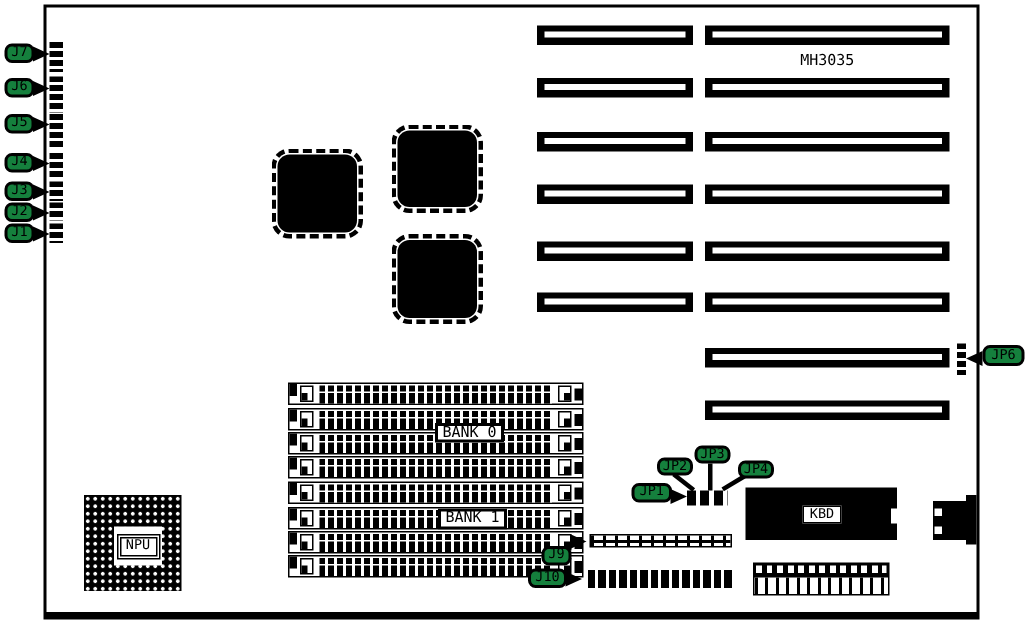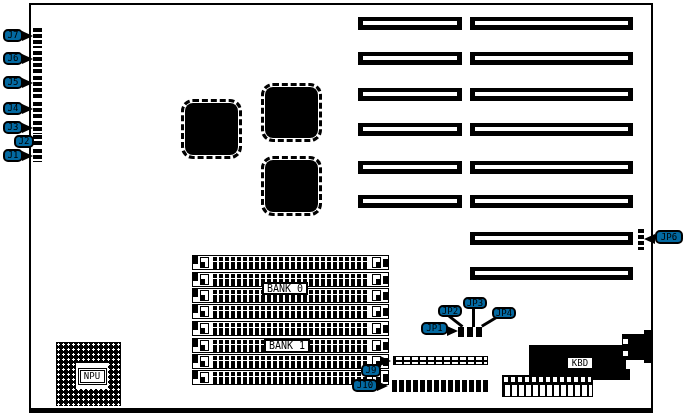--- a/index.html
+++ b/index.html
@@ -2,21 +2,21 @@
 <html><head>
 <meta charset="utf-8">
 <style>
   html,body{margin:0;padding:0;background:#fff;}
   .canvas{position:relative;width:687px;height:416px;background:#fff;overflow:hidden;
           font-family:"DejaVu Sans Mono","Liberation Mono",monospace;color:#000;}
   
   .board{position:absolute;left:29px;top:3px;width:624px;height:410px;box-sizing:border-box;
          border:2px solid #000;border-bottom-width:5px;background:#fff;}
   
-  .callout{position:absolute;box-sizing:border-box;height:13px;background:#0369a1;border:2px solid #000;
+  .callout{position:absolute;box-sizing:border-box;height:13px;background:#15803d;border:2px solid #000;
            border-radius:5px;font-size:9px;line-height:9px;display:flex;align-items:center;
            justify-content:center;z-index:7;padding:0 1px;white-space:nowrap;}
   .arr{position:absolute;width:0;height:0;z-index:6;}
   .arr.r{border-top:5px solid transparent;border-bottom:5px solid transparent;border-left:11px solid #000;}
   .arr.l{border-top:5px solid transparent;border-bottom:5px solid transparent;border-right:11px solid #000;}
   .ptr{position:absolute;background:#000;z-index:5;}
   
   .padsv{position:absolute;width:9px;z-index:2;
          background:repeating-linear-gradient(180deg,#000 0 4px,#fff 4px 6px);}
   
@@ -42,21 +42,21 @@
   .simm .capr{right:0;top:3px;width:5px;height:8px;background:#000;}
   .simm .clipl{left:7px;top:1px;width:9px;height:11px;border:1px solid #000;box-sizing:border-box;}
   .simm .clipl:after{content:"";position:absolute;left:0;bottom:0;width:4px;height:5px;background:#000;}
   .simm .clipr{right:7px;top:1px;width:9px;height:11px;border:1px solid #000;box-sizing:border-box;}
   .simm .clipr:after{content:"";position:absolute;right:0;bottom:0;width:4px;height:5px;background:#000;}
   .simm .s1{left:20px;right:20px;top:1px;height:4px;
             background:repeating-linear-gradient(90deg,#000 0 4px,#fff 4px 6px);}
   .simm .s2{left:20px;right:20px;top:6px;height:7px;
             background:repeating-linear-gradient(90deg,#000 0 4px,#fff 4px 6px);}
   .banktag{position:absolute;background:#fff;border:2px solid #000;box-sizing:border-box;font-size:10px;
-           line-height:10px;display:flex;align-items:center;justify-content:center;z-index:5;}
+           line-height:10px;display:flex;align-items:center;justify-content:center;z-index:5;margin-left:28px;}
   
   .ladder{position:absolute;box-sizing:border-box;border:1px solid #000;background-color:#fff;
           background-image:linear-gradient(to bottom,rgba(0,0,0,0) 3px,#000 3px,#000 5px,rgba(0,0,0,0) 5px),
                            repeating-linear-gradient(90deg,#000 0 2px,rgba(0,0,0,0) 2px 8px);}
   .tickbar{position:absolute;background-color:#000;
            background-image:repeating-linear-gradient(90deg,rgba(0,0,0,0) 0 5px,#fff 5px 7px);}
   .jpblock{position:absolute;background:repeating-linear-gradient(90deg,#000 0 6px,#fff 6px 9px);}
   
   .bct{position:absolute;background:#000;}
   .bct .cells{position:absolute;left:2px;right:2px;top:2px;height:5px;
@@ -99,21 +99,21 @@
     </div>
   <div class="arr r" style="left:22px;top:104px;"></div>
   <div class="padsv" style="left:33px;top:102px;height:16px;"></div>
 
   <div class="callout" style="left:3px;top:121px;width:20px;">
       <span>J3</span>
     </div>
   <div class="arr r" style="left:22px;top:123px;"></div>
   <div class="padsv" style="left:33px;top:121px;height:13px;"></div>
 
-  <div class="callout" style="left:14px;top:135px;width:20px;">
+  <div class="callout" style="left:3px;top:135px;width:20px;">
       <span>J2</span>
     </div>
   <div class="arr r" style="left:22px;top:137px;"></div>
   <div class="padsv" style="left:33px;top:135px;height:12px;"></div>
 
   <div class="callout" style="left:3px;top:149px;width:20px;">
       <span>J1</span>
     </div>
   <div class="arr r" style="left:22px;top:151px;"></div>
   <div class="padsv" style="left:33px;top:149px;height:13px;"></div>
@@ -159,29 +159,30 @@
   <div class="slot" style="left:470px;top:195px;width:163px;">
       <span class="stripe"></span>
     </div>
   <div class="slot" style="left:470px;top:232px;width:163px;">
       <span class="stripe"></span>
     </div>
   <div class="slot" style="left:470px;top:267px;width:163px;">
       <span class="stripe"></span>
     </div>
 
+  <div class="modeltxt">MH3035</div>
 
   <div class="padsv" style="left:638px;top:229px;width:6px;height:21px;"></div>
   <div class="arr l" style="left:644px;top:234px;"></div>
   <div class="callout" style="left:655px;top:230px;width:28px;height:14px;">
       <span>JP6</span>
     </div>
 
 
-  <div class="socket" style="left:56px;top:330px;width:65px;height:64px;margin-top:12px;">
+  <div class="socket" style="left:56px;top:330px;width:65px;height:64px;">
     <div class="well" style="left:20px;top:21px;width:32px;height:26px;">
       <div class="tag dbl" style="position:static;width:25px;height:13px;">NPU</div>
     </div>
   </div>
 
   <div class="simm" style="left:192px;top:255px;">
       <span class="capl"></span>
       <span class="clipl"></span>
       <span class="s1"></span>
       <span class="s2"></span>
@@ -271,21 +272,21 @@
       <span>JP3</span>
     </div>
   <div class="callout" style="left:492px;top:307px;width:24px;height:12px;">
       <span>JP4</span>
     </div>
   <div class="ptr" style="left:450px;top:315px;width:17px;height:3px;transform:rotate(38deg);transform-origin:left top;"></div>
   <div class="ptr" style="left:472px;top:309px;width:3px;height:18px;"></div>
   <div class="ptr" style="left:481px;top:325px;width:17px;height:3px;transform:rotate(-31deg);transform-origin:left top;"></div>
   <div class="jpblock" style="left:458px;top:327px;width:27px;height:10px;"></div>
 
-  <div class="chip" style="left:497px;top:345px;width:101px;height:35px;margin-left:32px;">
+  <div class="chip" style="left:497px;top:325px;width:101px;height:35px;">
     <div class="tag" style="left:38px;top:12px;width:26px;height:12px;">KBD</div>
     <div class="kbd-notch" style="right:0;top:14px;width:4px;height:10px;"></div>
   </div>
 
   <div class="bct" style="left:502px;top:375px;width:91px;height:9px;">
       <div class="cells"></div>
     </div>
   <div class="bcb" style="left:502px;top:384px;width:91px;height:13px;"></div>
 
   <div class="din" style="left:622px;top:334px;width:22px;height:26px;">

